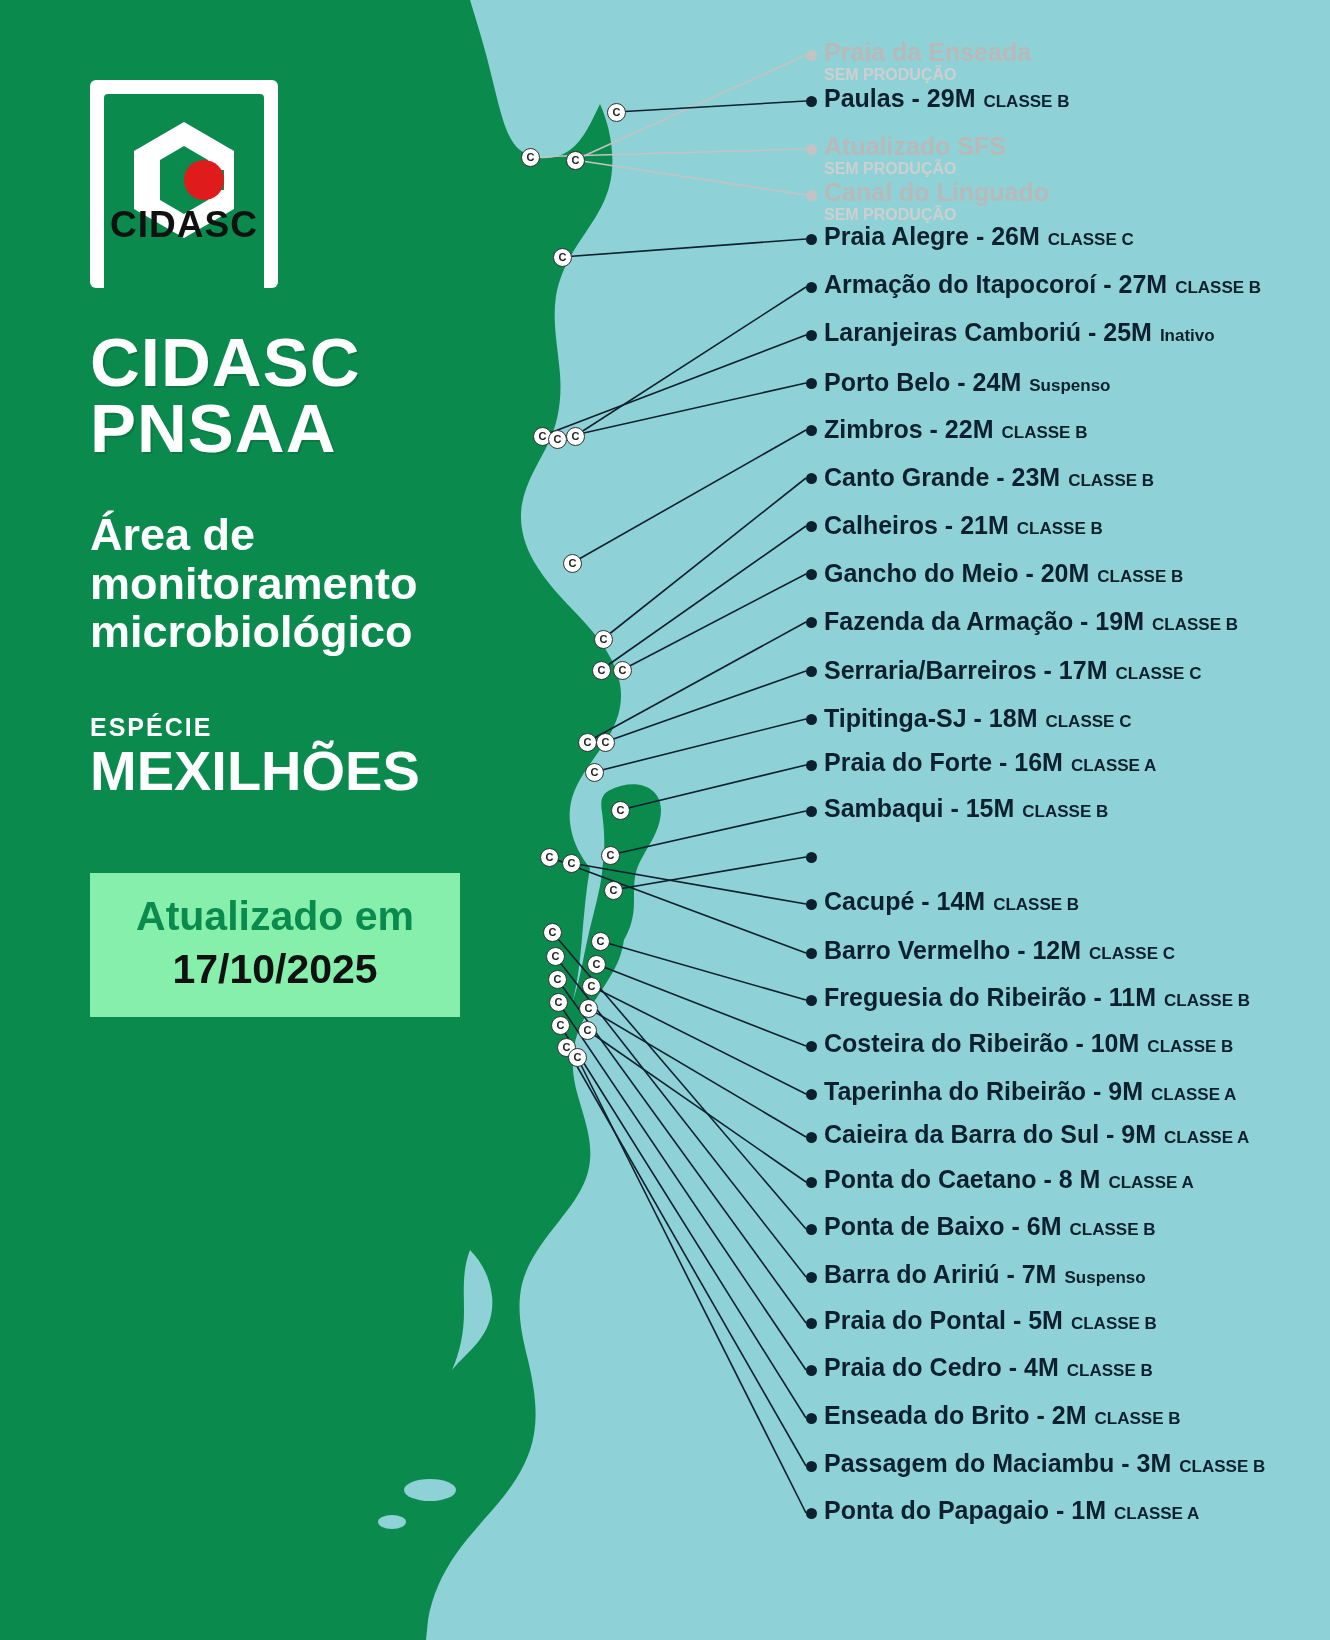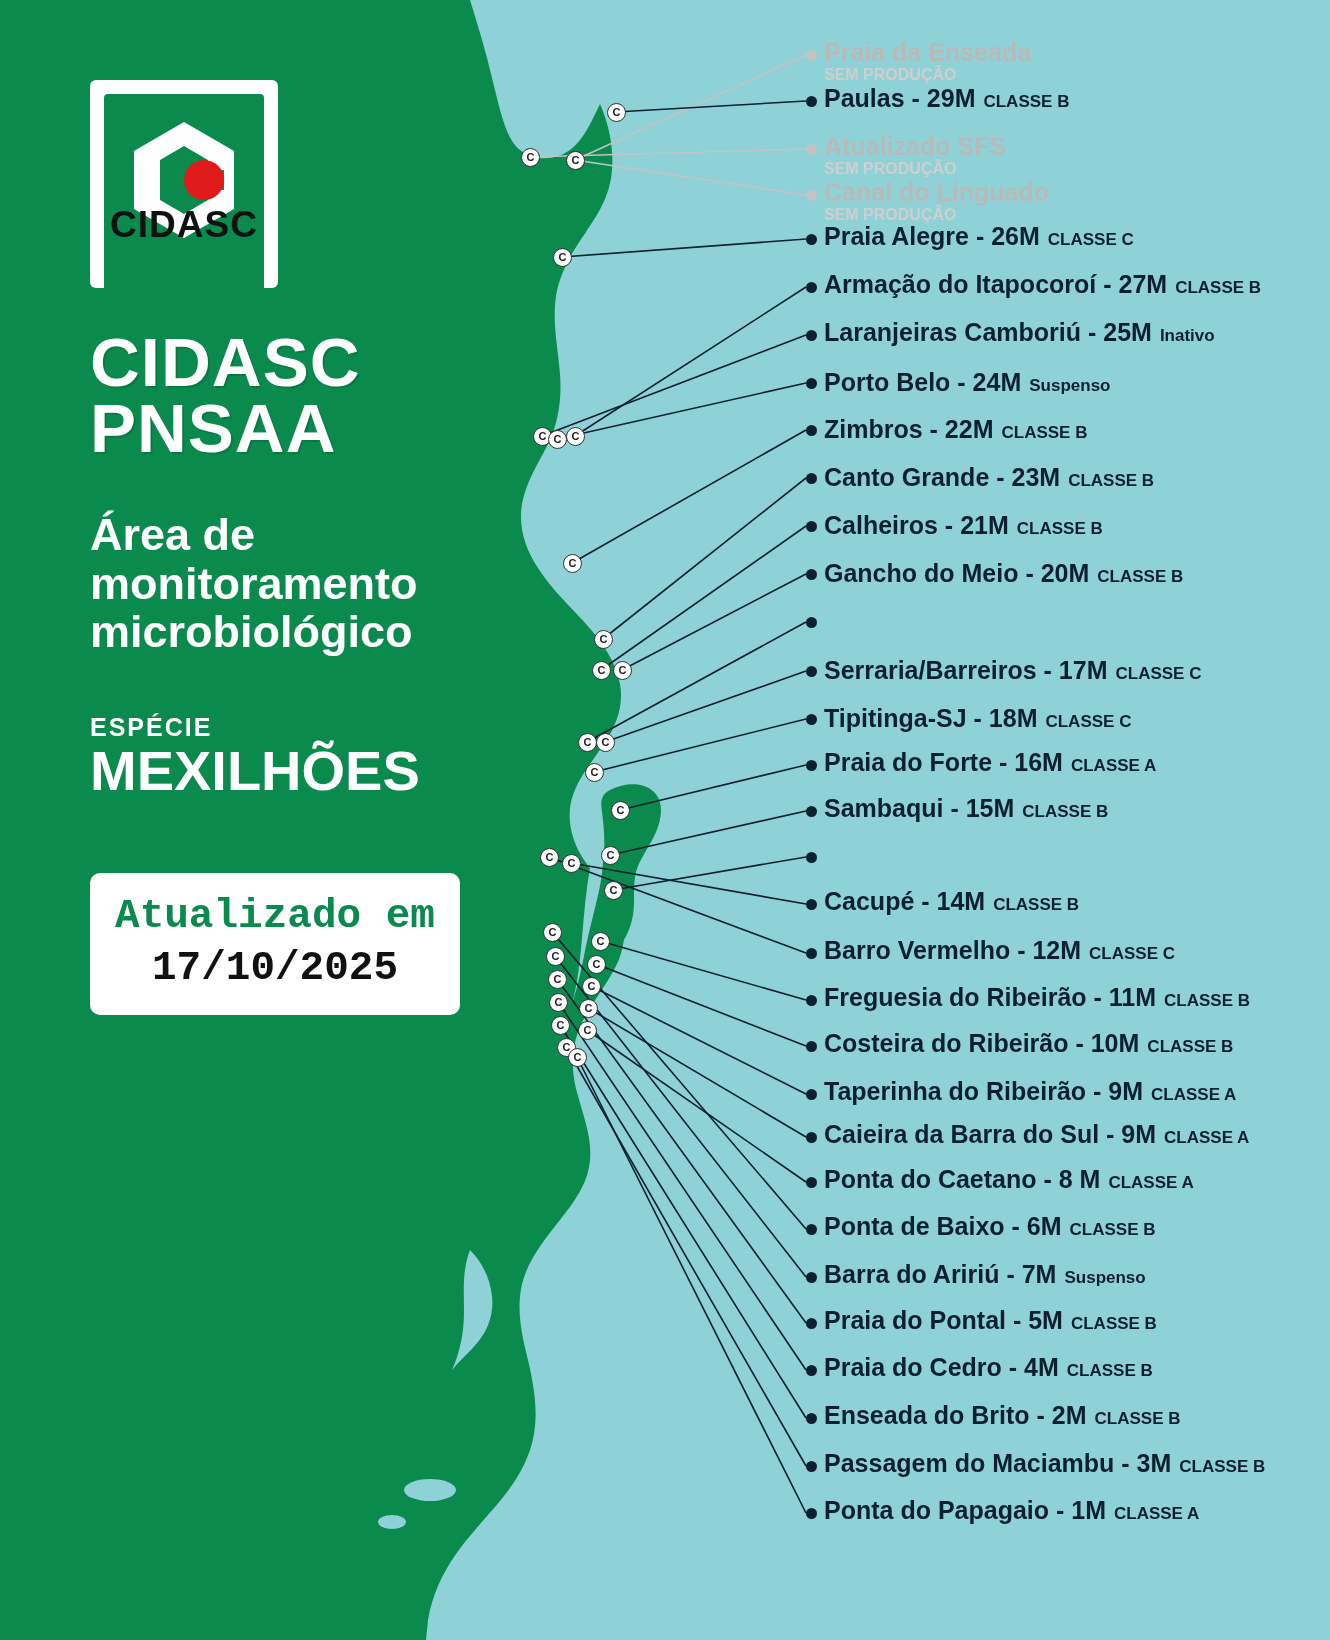--- a/index.html
+++ b/index.html
@@ -92,25 +92,24 @@
     letter-spacing: 2px;
   }
   .species-name {
     font-size: 56px;
     font-weight: bold;
     line-height: 1.05;
   }
   .update-box {
     margin-top: 72px;
     width: 370px;
-    background: #ffffff;
-    border-radius: 10px;
+    background: #86efac;
+    border-radius: 0;
     padding: 20px 10px 24px 10px;
     text-align: center;
-    font-family: Liberation Mono, monospace;
   }
   .update-title {
     color: #0b8a4e;
     font-size: 41px;
     font-weight: bold;
   }
   .update-date {
     margin-top: 6px;
     color: #111111;
     font-size: 41px;
@@ -355,20 +354,21 @@
       <div class="dot" style="left: 806px; top: 473px;"></div>
       <div class="label" style="left: 824px; top: 465px;"><span>Canto Grande - 23M</span><span class="cls">CLASSE B</span></div>
       <div class="pin" style="left: 592px; top: 661px;">C</div>
       <div class="dot" style="left: 806px; top: 521px;"></div>
       <div class="label" style="left: 824px; top: 513px;"><span>Calheiros - 21M</span><span class="cls">CLASSE B</span></div>
       <div class="pin" style="left: 613px; top: 661px;">C</div>
       <div class="dot" style="left: 806px; top: 569px;"></div>
       <div class="label" style="left: 824px; top: 561px;"><span>Gancho do Meio - 20M</span><span class="cls">CLASSE B</span></div>
       <div class="pin" style="left: 578px; top: 733px;">C</div>
       <div class="dot" style="left: 806px; top: 617px;"></div>
+      <div class="label" style="left: 824px; top: 609px;"><span>Fazenda da Armação - 19M</span><span class="cls">CLASSE B</span></div>
       <div class="pin" style="left: 596px; top: 733px;">C</div>
       <div class="dot" style="left: 806px; top: 666px;"></div>
       <div class="label" style="left: 824px; top: 658px;"><span>Serraria/Barreiros - 17M</span><span class="cls">CLASSE C</span></div>
       <div class="pin" style="left: 585px; top: 763px;">C</div>
       <div class="dot" style="left: 806px; top: 714px;"></div>
       <div class="label" style="left: 824px; top: 706px;"><span>Tipitinga-SJ - 18M</span><span class="cls">CLASSE C</span></div>
       <div class="pin" style="left: 611px; top: 801px;">C</div>
       <div class="dot" style="left: 806px; top: 760px;"></div>
       <div class="label" style="left: 824px; top: 750px;"><span>Praia do Forte - 16M</span><span class="cls">CLASSE A</span></div>
       <div class="pin" style="left: 601px; top: 846px;">C</div>

